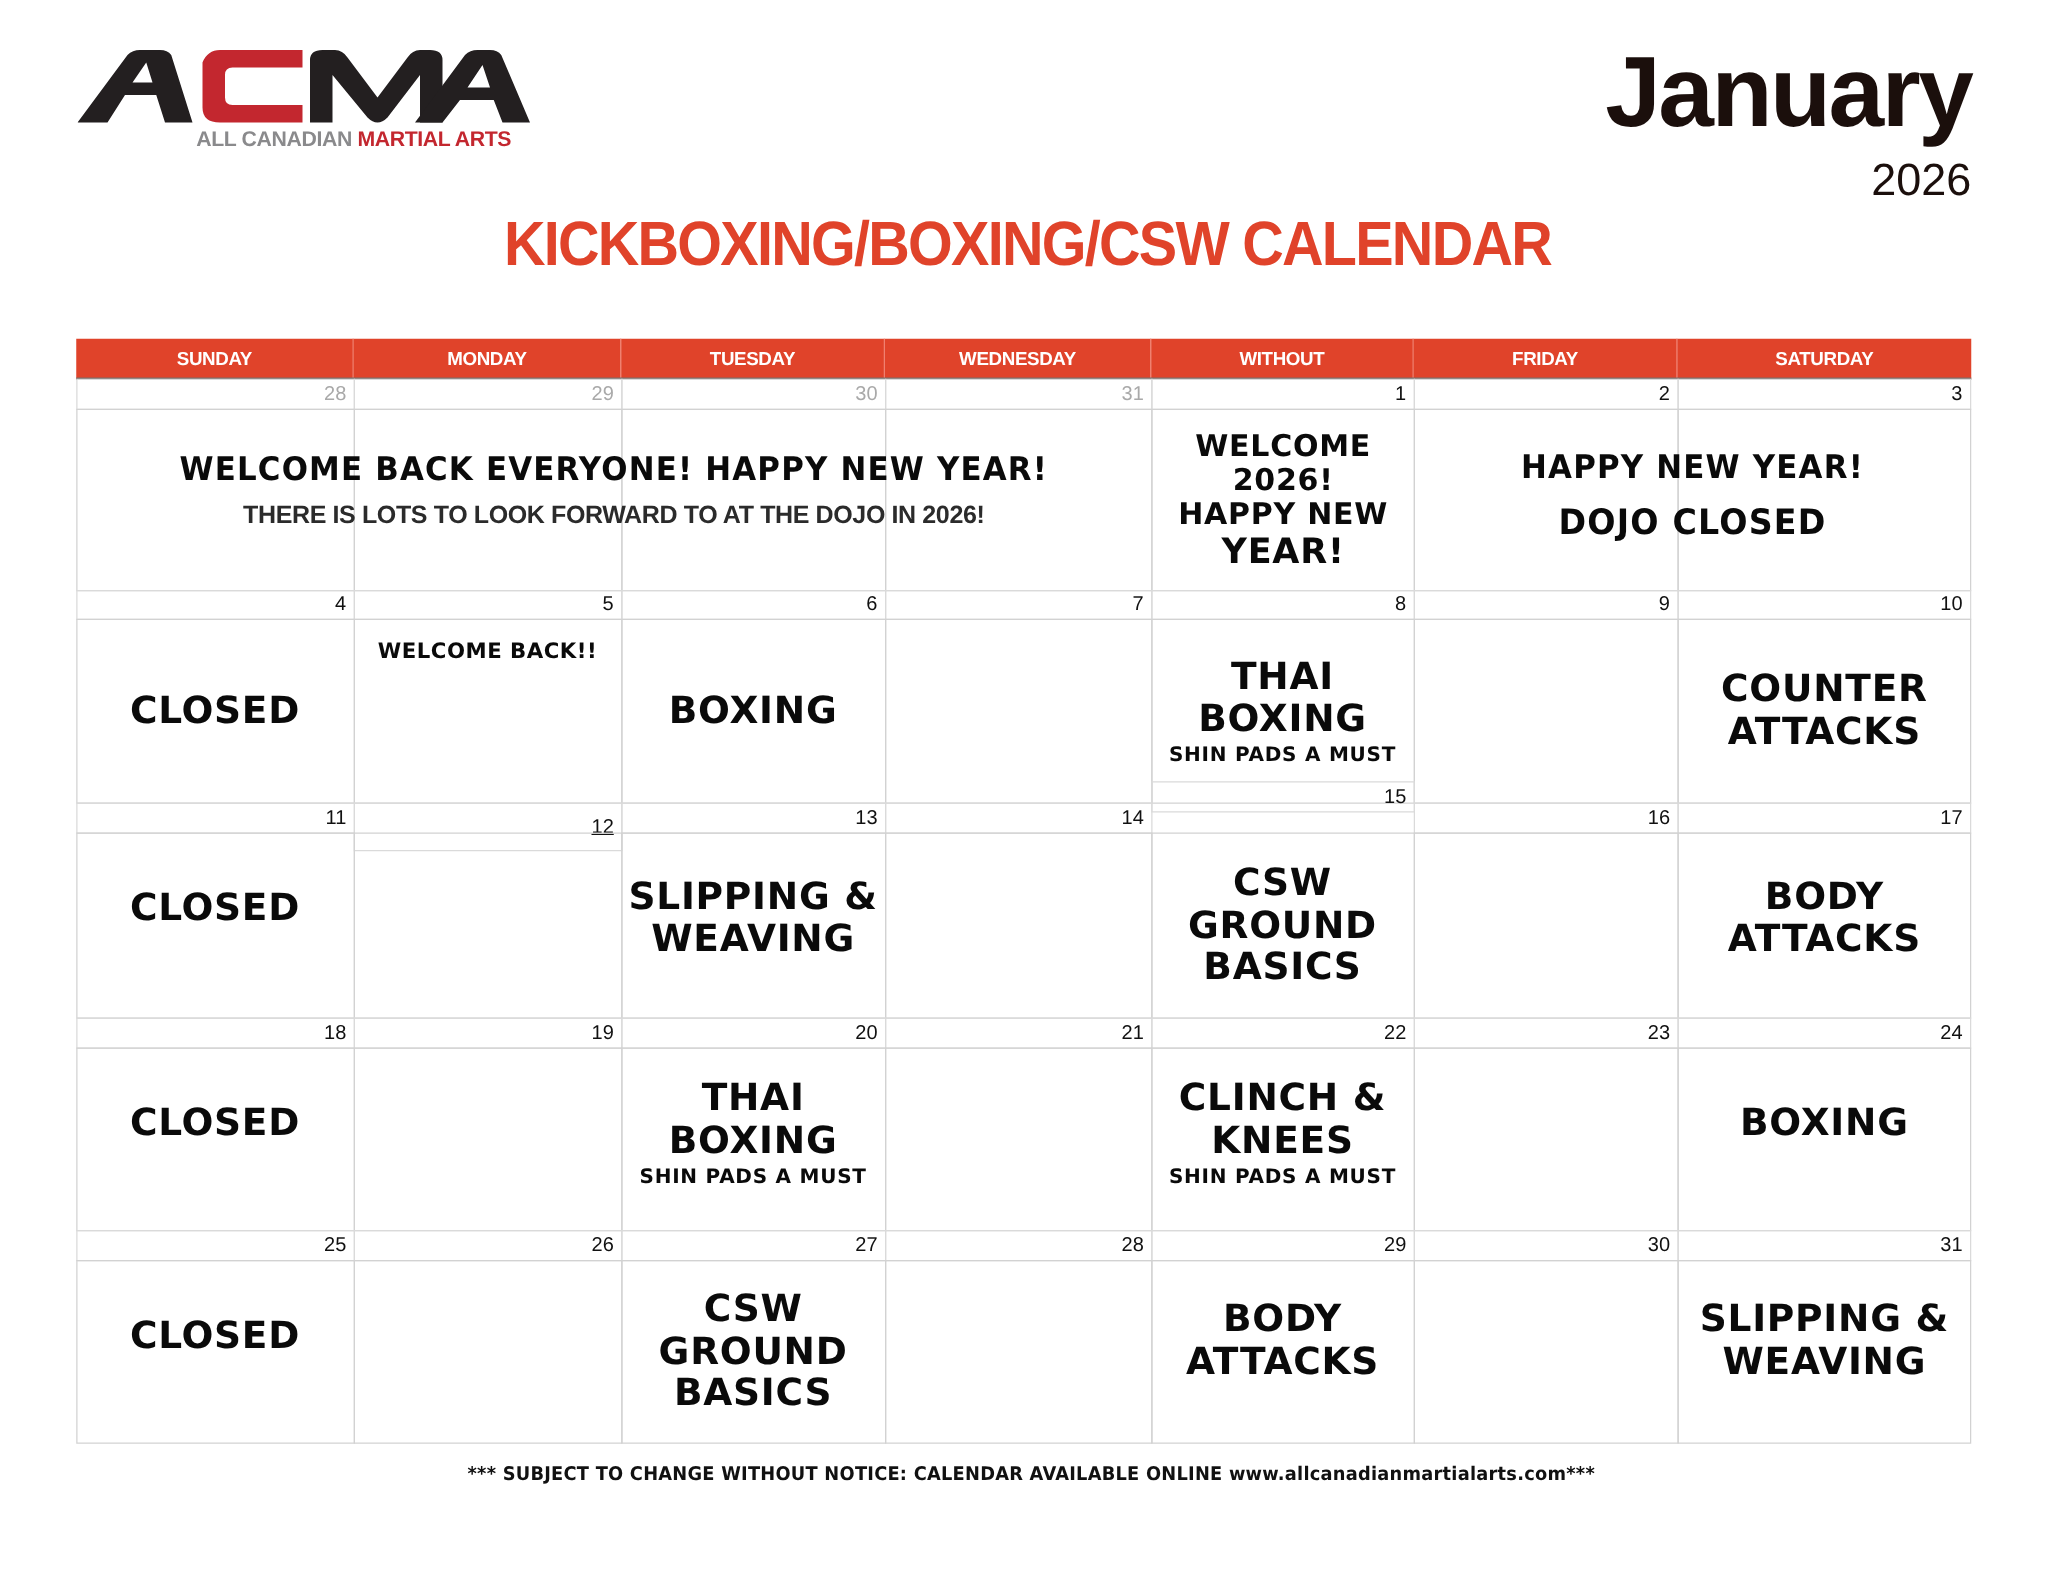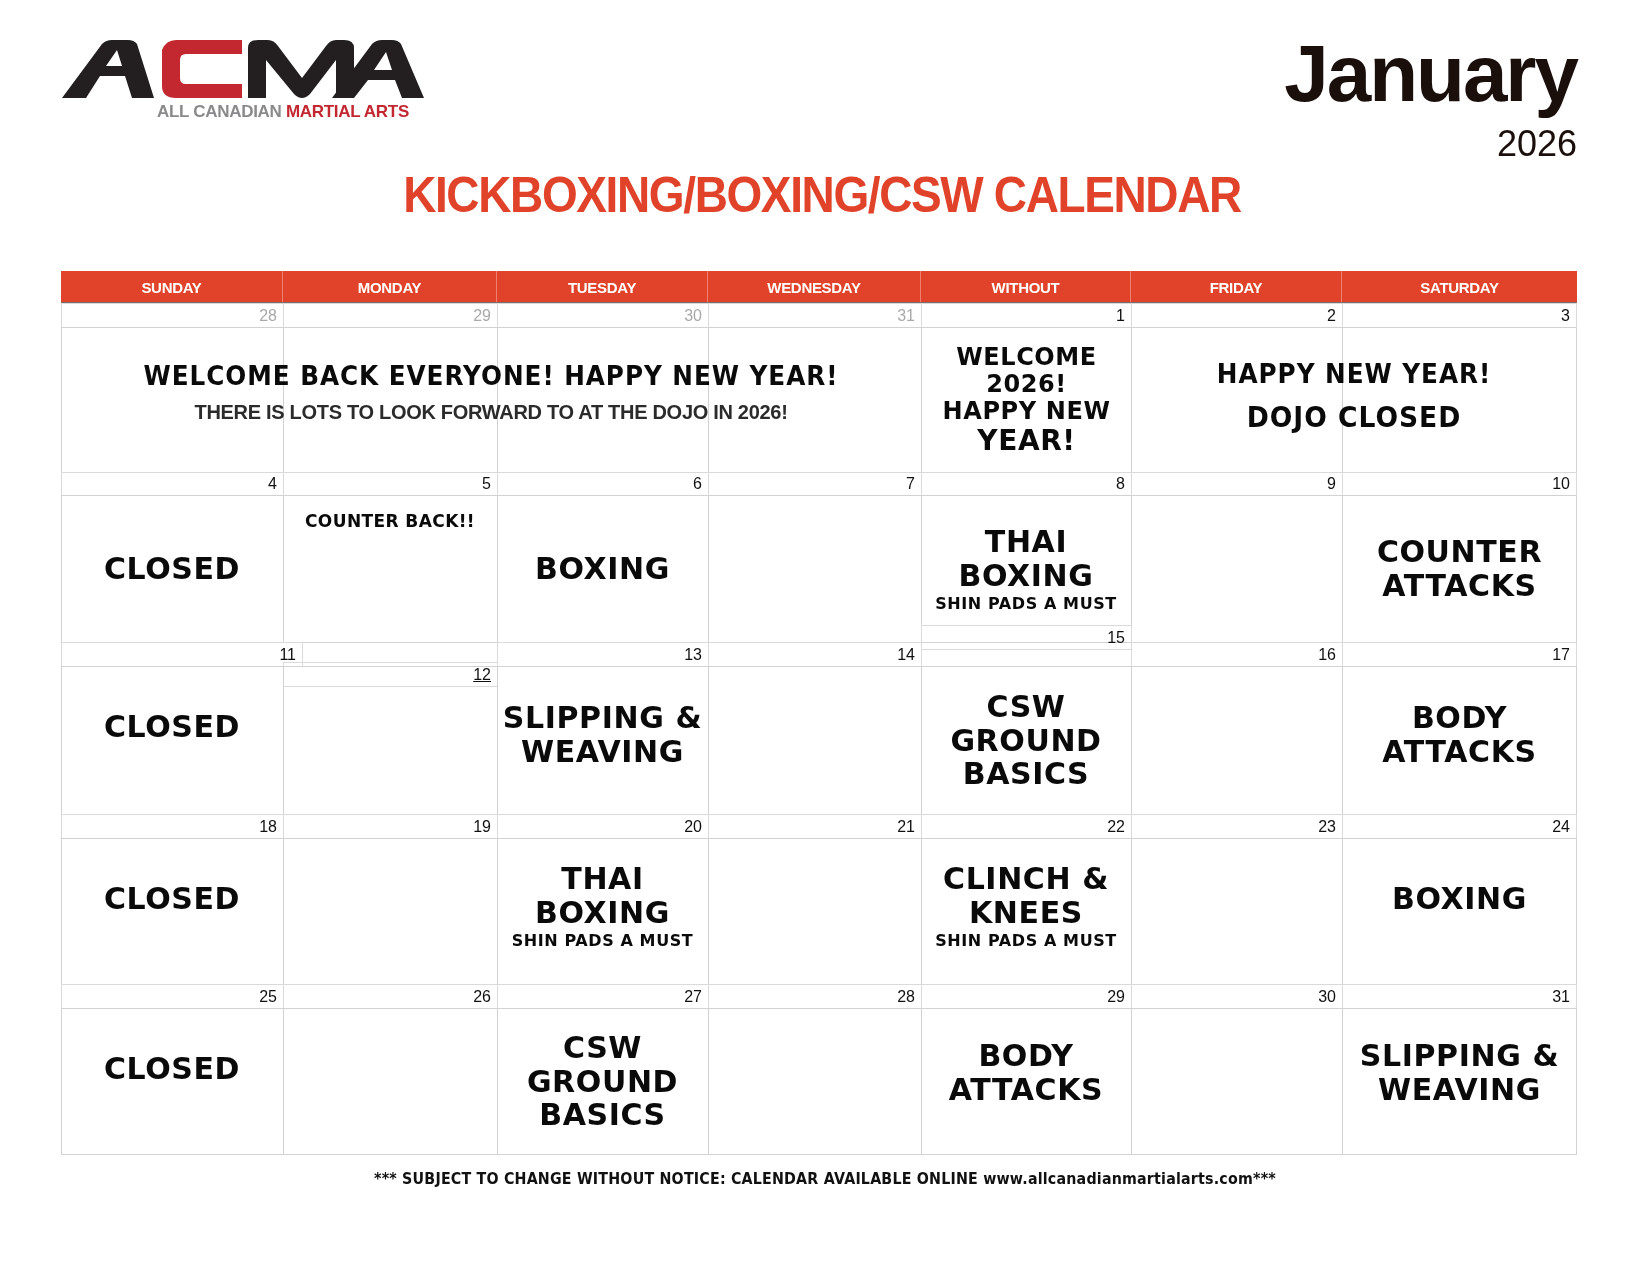--- a/index.html
+++ b/index.html
@@ -117,37 +117,37 @@
   <div class="cell" style="left:436px;top:224px;width:212px;height:148px;"></div>
   <div class="cell" style="left:647px;top:224px;width:214px;height:148px;"></div>
   <div class="cell" style="left:860px;top:224px;width:211px;height:148px;"></div>
   <div class="cell" style="left:1070px;top:224px;width:212px;height:148px;"></div>
   <div class="cell" style="left:1281px;top:224px;width:235px;height:148px;"></div>
 
   <div class="ev" style="left:0;top:224px;width:222px;height:148px;">
       <div class="main">CLOSED</div>
     </div>
   <div class="ev" style="left:222px;top:236px;width:214px;height:30px;">
-      <div class="note">COUNTER BACK!!</div>
+      <div class="note">WELCOME BACK!!</div>
     </div>
   <div class="ev" style="left:436px;top:224px;width:211px;height:148px;">
       <div class="main">BOXING</div>
     </div>
   <div class="ev" style="left:860px;top:224px;width:210px;height:148px;">
     <div class="main" style="font-size:30px;">THAI</div>
     <div class="main" style="font-size:30px;">BOXING</div>
     <div class="sub">SHIN PADS A MUST</div>
   </div>
   <div class="ev" style="left:1281px;top:224px;width:235px;height:148px;">
     <div class="main">COUNTER</div>
     <div class="main">ATTACKS</div>
   </div>
 
-  <div class="num" style="left:0;top:371px;width:242px;height:25px;">11</div>
-  <div class="num" style="left:222px;top:391px;width:215px;height:25px;text-decoration:underline;">12</div>
+  <div class="num" style="left:0;top:371px;width:223px;height:25px;">11</div>
+  <div class="num" style="left:222px;top:371px;width:215px;height:39px;text-decoration:underline;">12</div>
   <div class="num" style="left:436px;top:371px;width:212px;height:25px;">13</div>
   <div class="num" style="left:647px;top:371px;width:214px;height:25px;">14</div>
   <div class="num" style="left:860px;top:354px;width:211px;height:25px;">15</div>
   <div class="num" style="left:1070px;top:371px;width:212px;height:25px;">16</div>
   <div class="num" style="left:1281px;top:371px;width:235px;height:25px;">17</div>
 
   <div class="cell" style="left:0;top:395px;width:223px;height:149px;"></div>
   <div class="cell" style="left:222px;top:395px;width:215px;height:149px;"></div>
   <div class="cell" style="left:436px;top:395px;width:212px;height:149px;"></div>
   <div class="cell" style="left:647px;top:395px;width:214px;height:149px;"></div>

